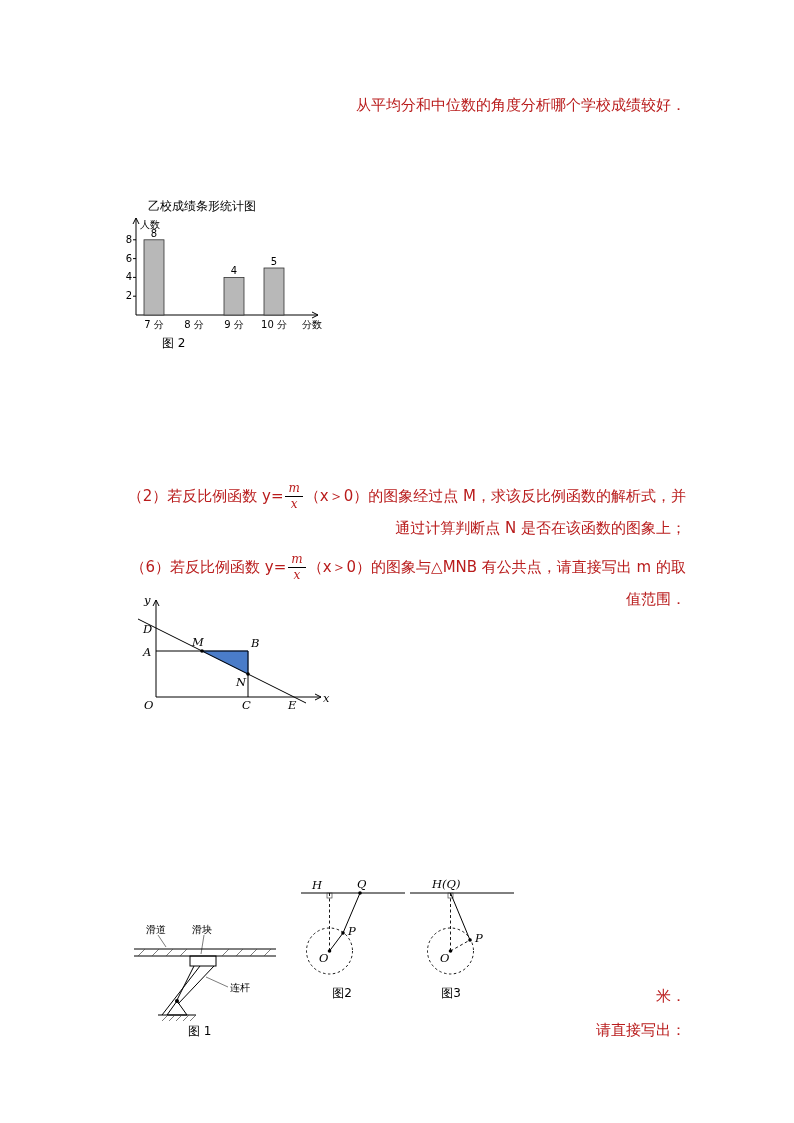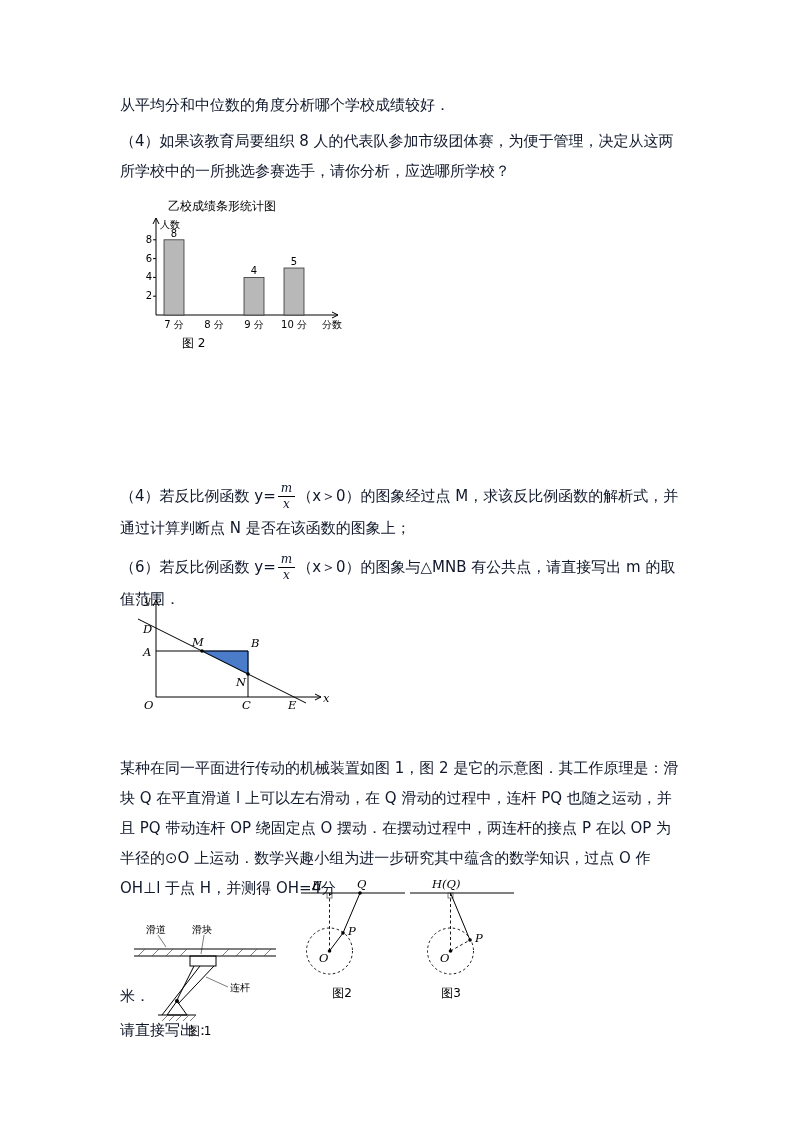--- a/index.html
+++ b/index.html
@@ -1,17 +1,17 @@
 <!DOCTYPE html>
 <html><head>
 <meta charset="utf-8">
 <style>
   html,body{margin:0;padding:0;background:#888;}
   .page{position:relative;width:794px;height:1123px;background:#ffffff;margin:0 auto;
-        font-family:"DejaVu Sans","Liberation Sans",sans-serif;color:#0f172a;overflow:hidden;}
+        font-family:"DejaVu Sans","Liberation Sans",sans-serif;color:#b91c1c;overflow:hidden;text-align:right;}
   .para{position:absolute;left:120px;width:566px;font-size:15px;line-height:30px;}
   .mathpara{line-height:32px;}
   .frac{display:inline-flex;flex-direction:column;align-items:center;vertical-align:middle;
         line-height:1.05;font-size:12px;margin:0 2px;font-style:italic;
         font-family:"DejaVu Serif","Liberation Serif",serif;}
   .frac .num{border-bottom:1px solid #000;padding:0 3px 1px;}
   .frac .den{padding-top:1px;}
   .fig{position:absolute;}
   svg text{font-family:"DejaVu Sans","Liberation Sans",sans-serif;font-size:11px;fill:#000;}
   .ln{stroke:#000;stroke-width:1;fill:none;}
@@ -26,23 +26,22 @@
   .end{text-anchor:end;}
   .it{font-style:italic;font-family:"DejaVu Serif","Liberation Serif",serif;font-size:11.5px;}
   .cnlbl{font-size:10px;}
 </style>
 </head>
 <body>
 
 <div class="page">
 
   <div class="para" style="top:90px">从平均分和中位数的角度分析哪个学校成绩较好．</div>
-  <div class="para" style="top:126px">（4）如果该教育局要组织 8 人的代表队参加市级团体赛，为便于管理，决定从这两所学校中的一所挑选参赛选手，请你分析，应选哪所学校？</div>
-
-  <div class="fig" style="left:126px;top:198px">
+
+  <div class="fig" style="left:106px;top:198px">
     <svg width="240" height="155">
       <text class="ct" x="42" y="12">乙校成绩条形统计图</text>
       <text class="cs" x="34" y="30">人数</text>
 
       <g>
         <line class="ln" x1="30" y1="117" x2="30" y2="20"></line>
         <polyline class="ln" points="27,26 30,20 33,26"></polyline>
       </g>
 
       <g>
@@ -69,21 +68,21 @@
           <text x="168" y="67" class="cs mid">5</text>
           <text x="168" y="130" class="cs mid">10 分</text>
         </g>
       <text class="cs" x="196" y="130">分数</text>
       <text class="cap" x="56" y="149">图 2</text>
     </svg>
   </div>
 
 
   <div class="para mathpara" style="top:480px">
-    <span>（4）若反比例函数 y=</span><span class="frac">
+    <span>（2）若反比例函数 y=</span><span class="frac">
         <span class="num">m</span>
         <span class="den">x</span>
       </span><span>（x＞0）的图象经过点 M，求该反比例函数的解析式，并通过计算判断点 N 是否在该函数的图象上；</span>
   </div>
 
   <div class="para mathpara" style="top:551px">
     <span>（6）若反比例函数 y=</span><span class="frac">
         <span class="num">m</span>
         <span class="den">x</span>
       </span><span>（x＞0）的图象与△MNB 有公共点，请直接写出 m 的取值范围．</span>
@@ -117,21 +116,20 @@
       <text class="it" x="25" y="41">D</text>
       <text class="it" x="25" y="64">A</text>
       <text class="it" x="74" y="54">M</text>
       <text class="it" x="133" y="55">B</text>
       <text class="it" x="118" y="94">N</text>
       <text class="it" x="124" y="117">C</text>
       <text class="it" x="170" y="117">E</text>
     </svg>
   </div>
 
-  <div class="para" style="top:753px">某种在同一平面进行传动的机械装置如图 1，图 2 是它的示意图．其工作原理是：滑块 Q 在平直滑道 l 上可以左右滑动，在 Q 滑动的过程中，连杆 PQ 也随之运动，并且 PQ 带动连杆 OP 绕固定点 O 摆动．在摆动过程中，两连杆的接点 P 在以 OP 为半径的⊙O 上运动．数学兴趣小组为进一步研究其中蕴含的数学知识，过点 O 作 OH⊥l 于点 H，并测得 OH=4分</div>
 
   <div class="fig" style="left:130px;top:923px">
     <svg width="150" height="115">
       <text class="cnlbl" x="16" y="10">滑道</text>
       <text class="cnlbl" x="62" y="10">滑块</text>
       <line class="thin" x1="28" y1="12" x2="36" y2="24"></line>
       <line class="thin" x1="74" y1="12" x2="71" y2="31"></line>
 
       <g>
         <line class="ln" x1="4" y1="26" x2="146" y2="26"></line>

